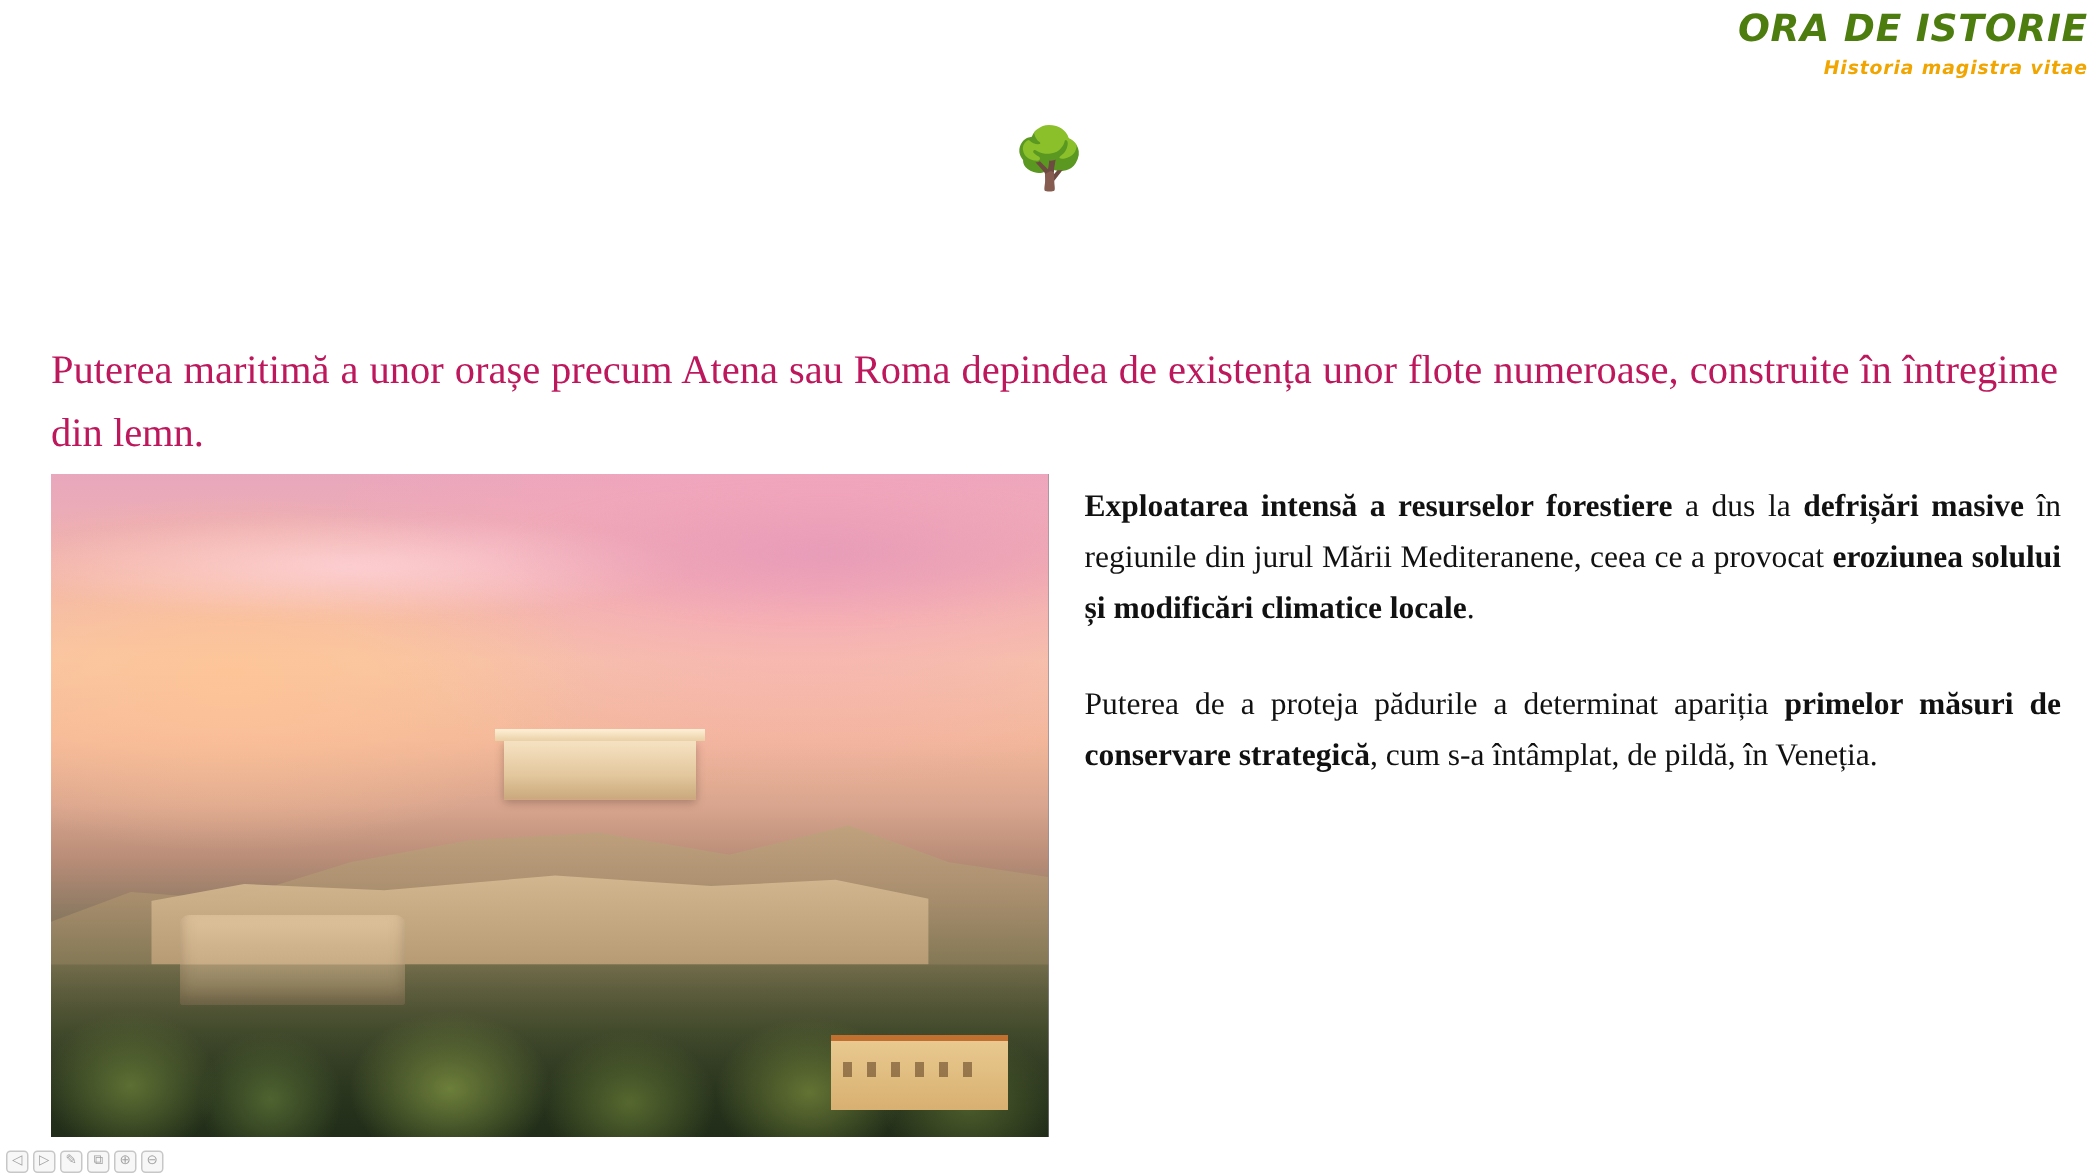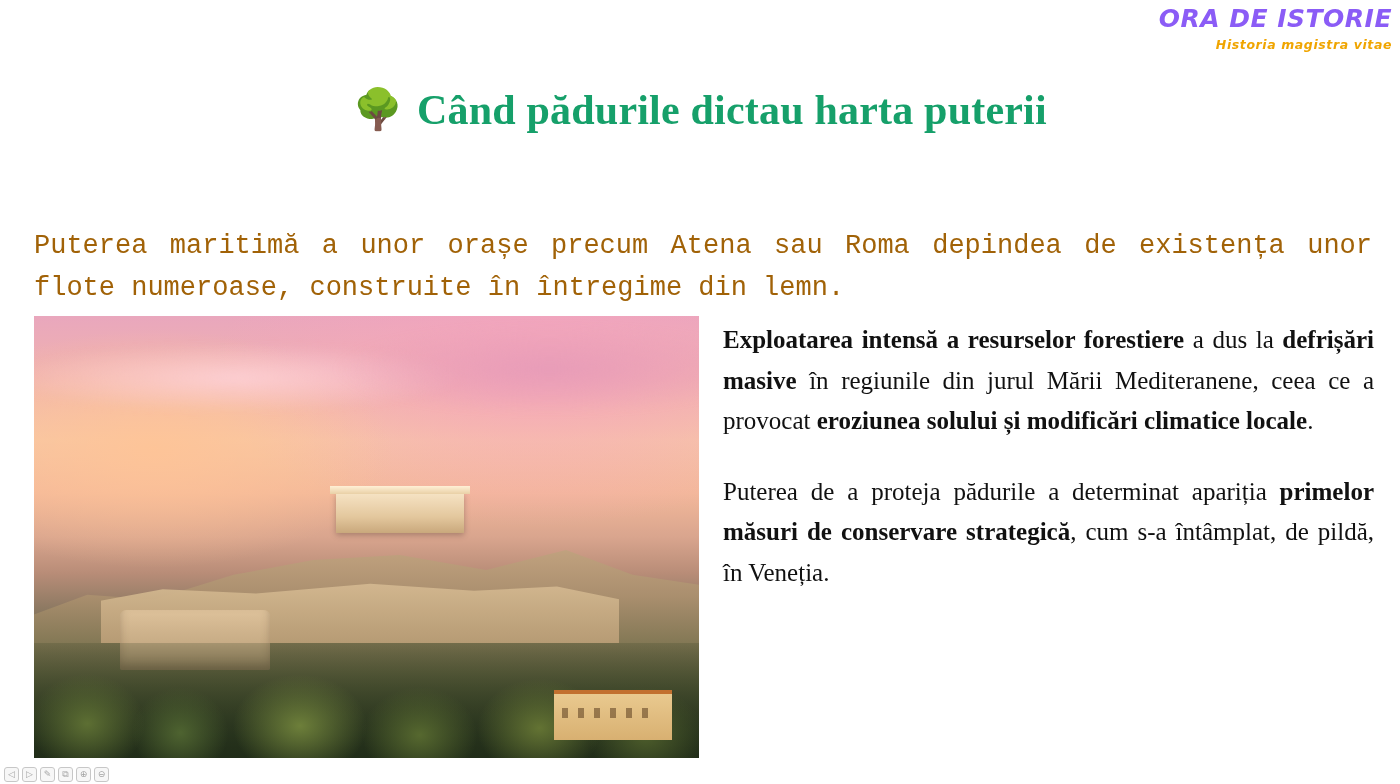--- a/index.html
+++ b/index.html
@@ -24,21 +24,21 @@
     right: 8px;
     text-align: right;
     line-height: 1.05;
   }
   .brand-title {
     font-family: "DejaVu Sans", sans-serif;
     font-weight: 700;
     font-style: italic;
     font-size: 25px;
     letter-spacing: 0.5px;
-    color: #8b5cf6;
+    color: #4d7c0f;
     display: block;
   }
   .brand-sub {
     font-family: "DejaVu Sans", sans-serif;
     font-weight: 700;
     font-style: italic;
     font-size: 12.5px;
     letter-spacing: 0.6px;
     color: #f0a500;
     display: block;
@@ -71,24 +71,23 @@
   }
 
   
   .intro {
     position: absolute;
     top: 226px;
     left: 34px;
     width: 1338px;
     font-size: 27px;
     line-height: 1.55;
-    color: #a16207;
+    color: #be185d;
     text-align: justify;
     text-justify: inter-word;
-    font-family: Liberation Mono, monospace;
   }
 
   
   .body-row {
     position: absolute;
     top: 316px;
     left: 34px;
     width: 1340px;
     display: flex;
     gap: 24px;
@@ -194,21 +193,21 @@
   }
   .photo .building::after {
     content: "";
     position: absolute; left: 8px; top: 14px;
     width: 96px; height: 10px;
     background: repeating-linear-gradient(90deg, rgba(90,60,30,0.55) 0 6px, rgba(0,0,0,0) 6px 16px);
   }
 
   .textcol {
     flex: 1 1 auto;
-    font-size: 25px;
+    font-size: 21px;
     line-height: 1.62;
     color: #111111;
     text-align: justify;
     text-justify: inter-word;
     padding-top: 4px;
   }
   .textcol p { margin: 0; }
   .textcol p + p { margin-top: 30px; }
   .textcol b { font-weight: 700; }
 
@@ -239,21 +238,20 @@
 
 <div class="slide">
 
   <div class="brand">
     <span class="brand-title">ORA DE ISTORIE</span>
     <span class="brand-sub" style="color: rgb(240, 165, 0);">Historia magistra vitae</span>
   </div>
 
   <div class="title-row">
     <span class="title-icon">🌳</span>
-    <span class="title-text" style="color: rgb(22, 160, 106);">Când pădurile dictau harta puterii</span>
   </div>
 
   <div class="intro">Puterea maritimă a unor orașe precum Atena sau Roma depindea de existența unor flote numeroase, construite în întregime din lemn.</div>
 
   <div class="body-row">
 
     <div class="photo">
       <div class="sky"></div>
       <div class="cloudA"></div>
       <div class="cloudB"></div>

